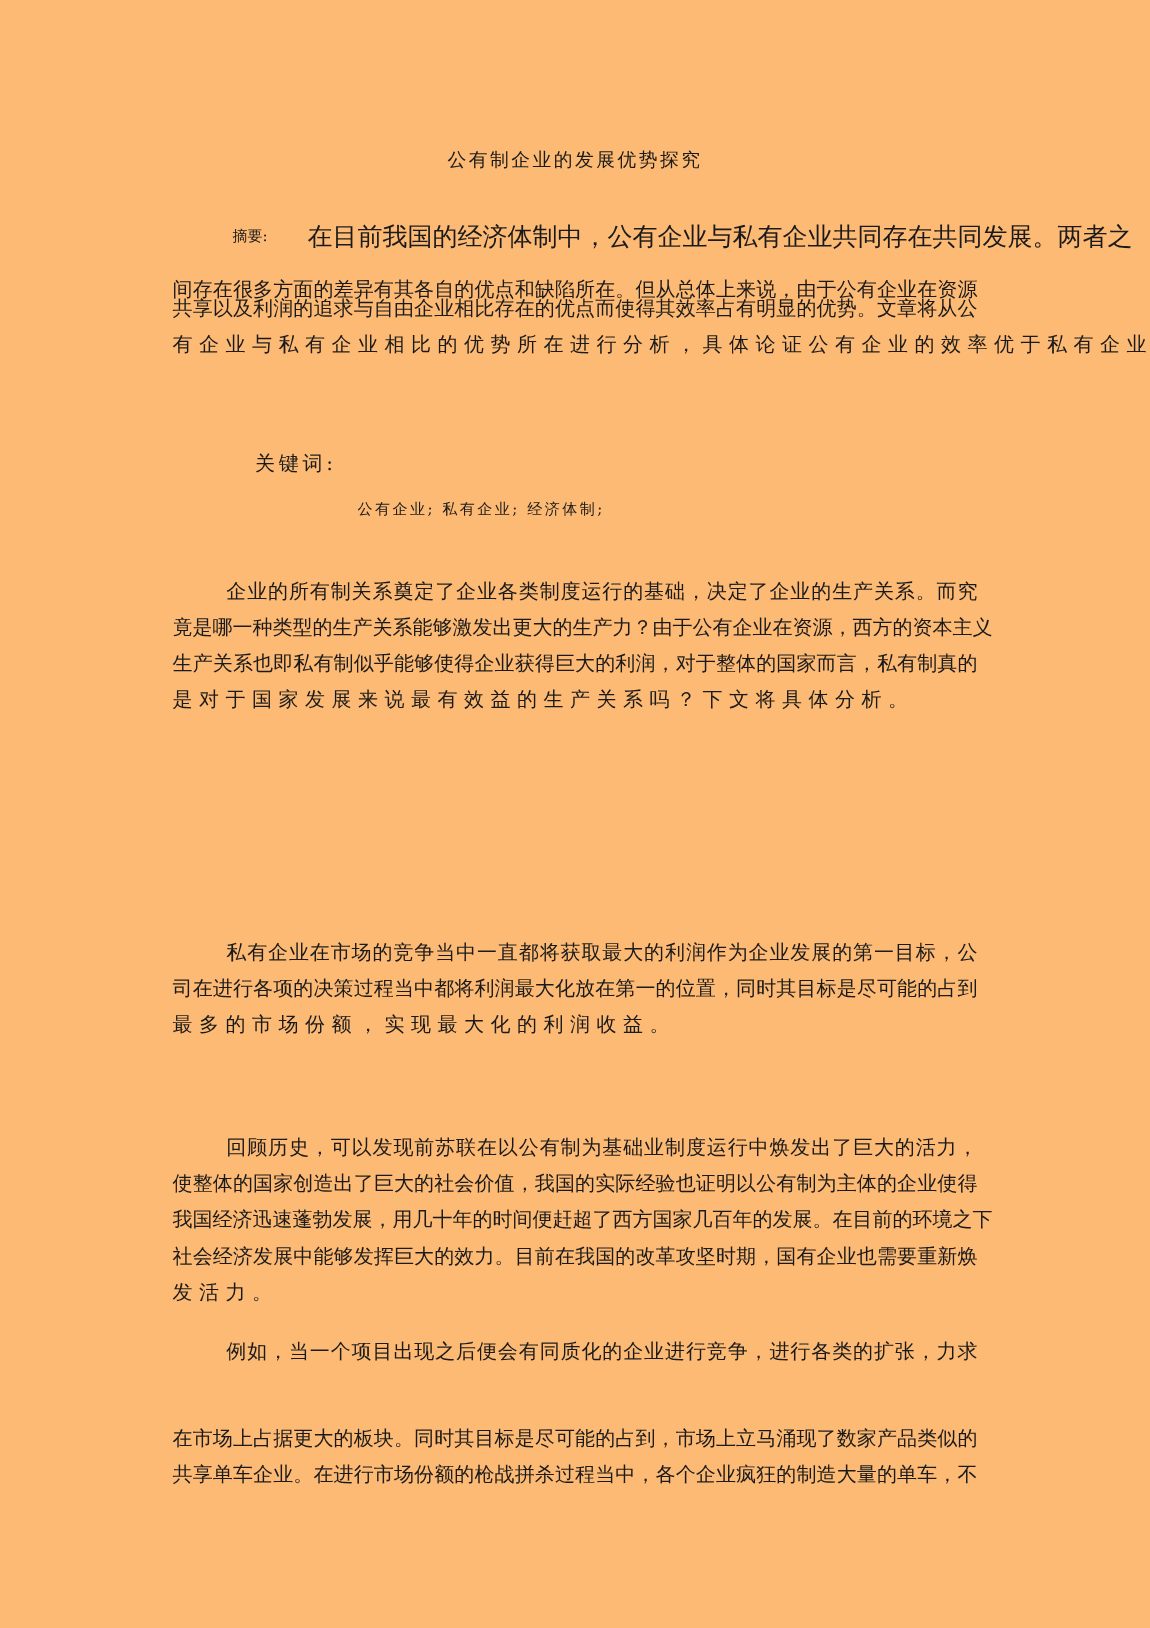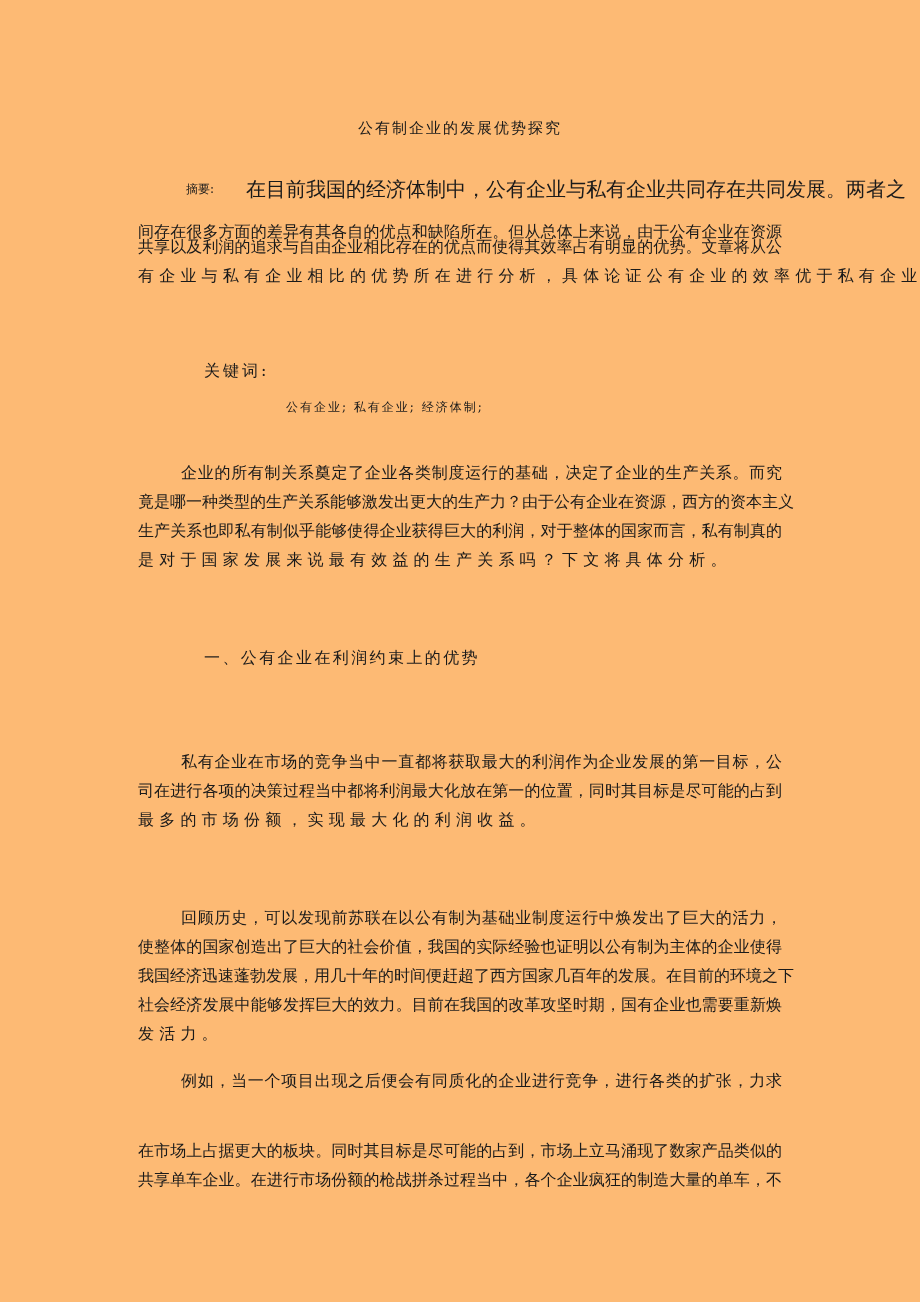--- a/index.html
+++ b/index.html
@@ -118,21 +118,20 @@
     <span class="kw-values">公有企业; 私有企业; 经济体制;</span>
   </div>
 
   <div>
     <div class="line indent" style="top:462px">企业的所有制关系奠定了企业各类制度运行的基础，决定了企业的生产关系。而究</div>
     <div class="line" style="top:491px">竟是哪一种类型的生产关系能够激发出更大的生产力？由于公有企业在资源，西方的资本主义</div>
     <div class="line" style="top:520px">生产关系也即私有制似乎能够使得企业获得巨大的利润，对于整体的国家而言，私有制真的</div>
     <div class="line last" style="top:549px">是对于国家发展来说最有效益的生产关系吗？下文将具体分析。</div>
   </div>
 
-  <div class="heading">一、公有企业在利润约束上的优势</div>
 
   <div>
     <div class="line indent" style="top:751px">私有企业在市场的竞争当中一直都将获取最大的利润作为企业发展的第一目标，公</div>
     <div class="line" style="top:780px">司在进行各项的决策过程当中都将利润最大化放在第一的位置，同时其目标是尽可能的占到</div>
     <div class="line last" style="top:809px">最多的市场份额，实现最大化的利润收益。</div>
   </div>
 
   <div>
     <div class="line indent" style="top:907px">回顾历史，可以发现前苏联在以公有制为基础业制度运行中焕发出了巨大的活力，</div>
     <div class="line" style="top:936px">使整体的国家创造出了巨大的社会价值，我国的实际经验也证明以公有制为主体的企业使得</div>

